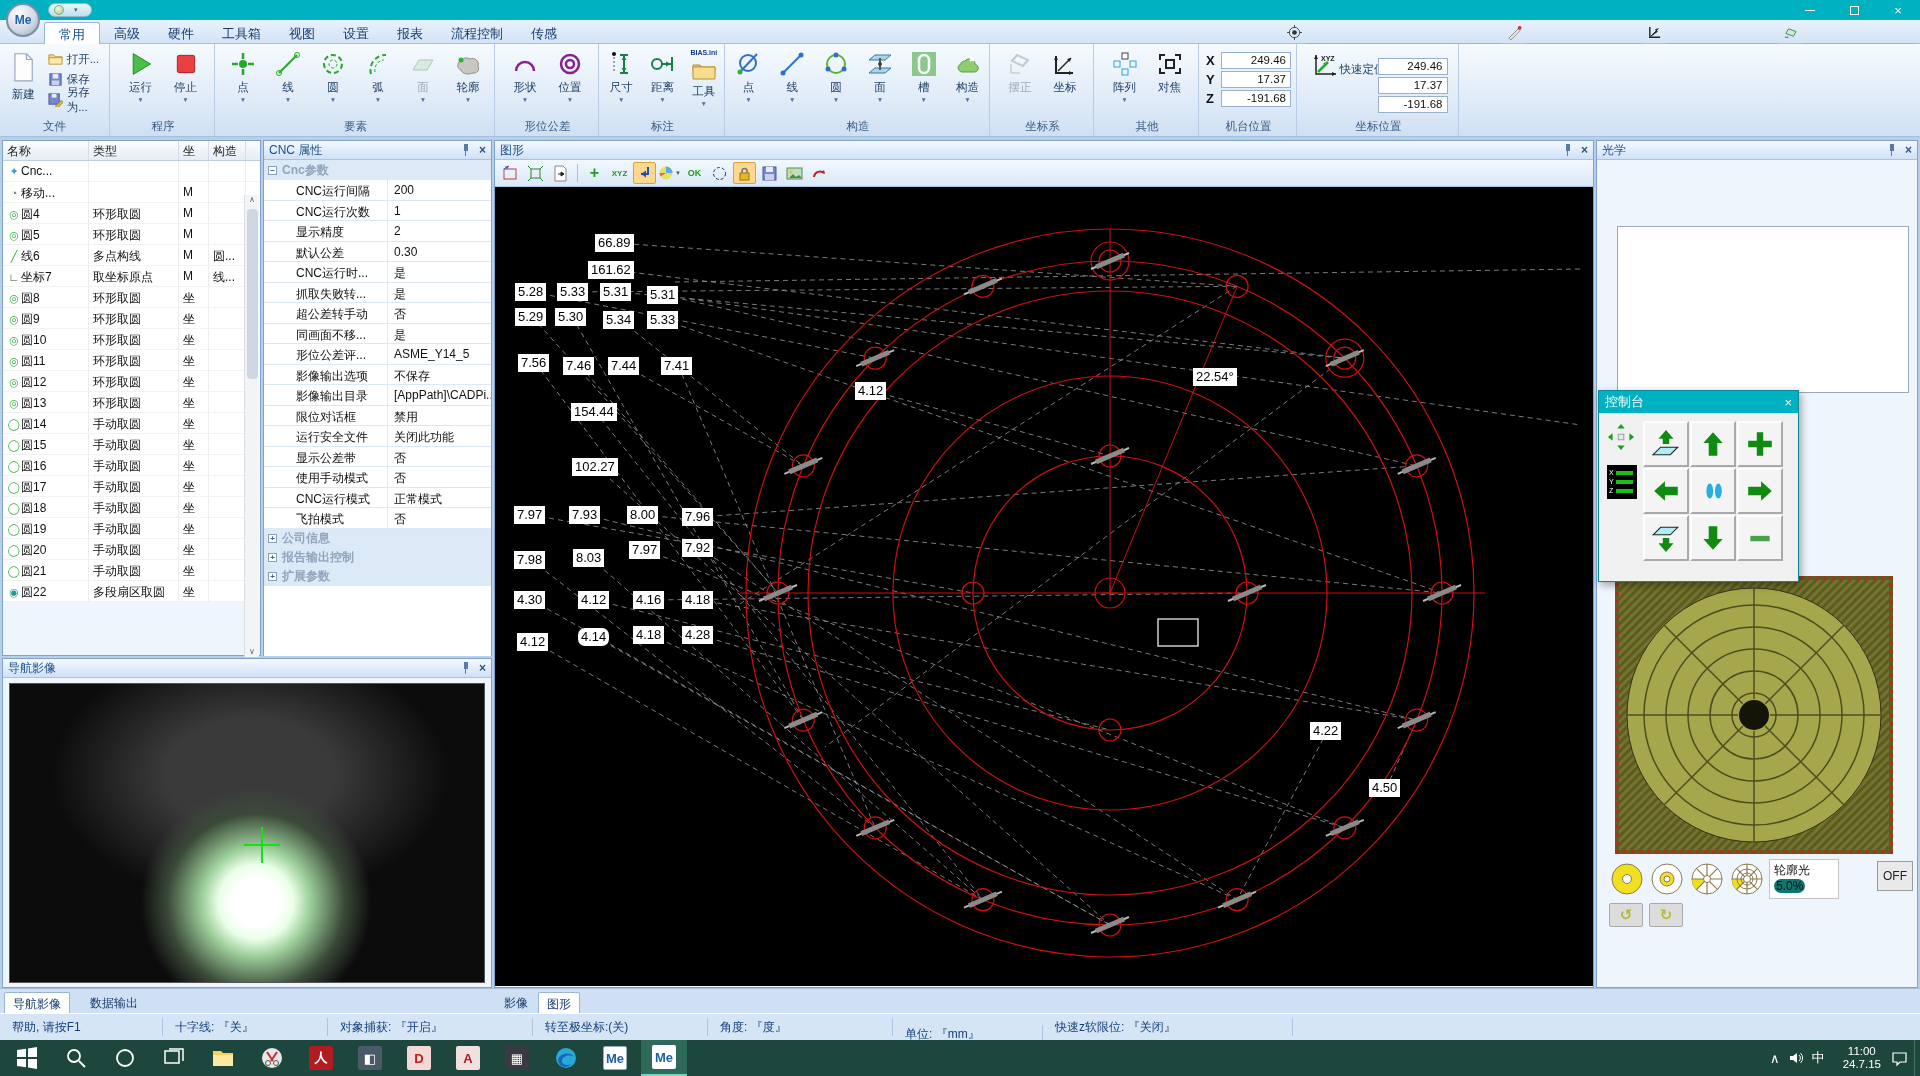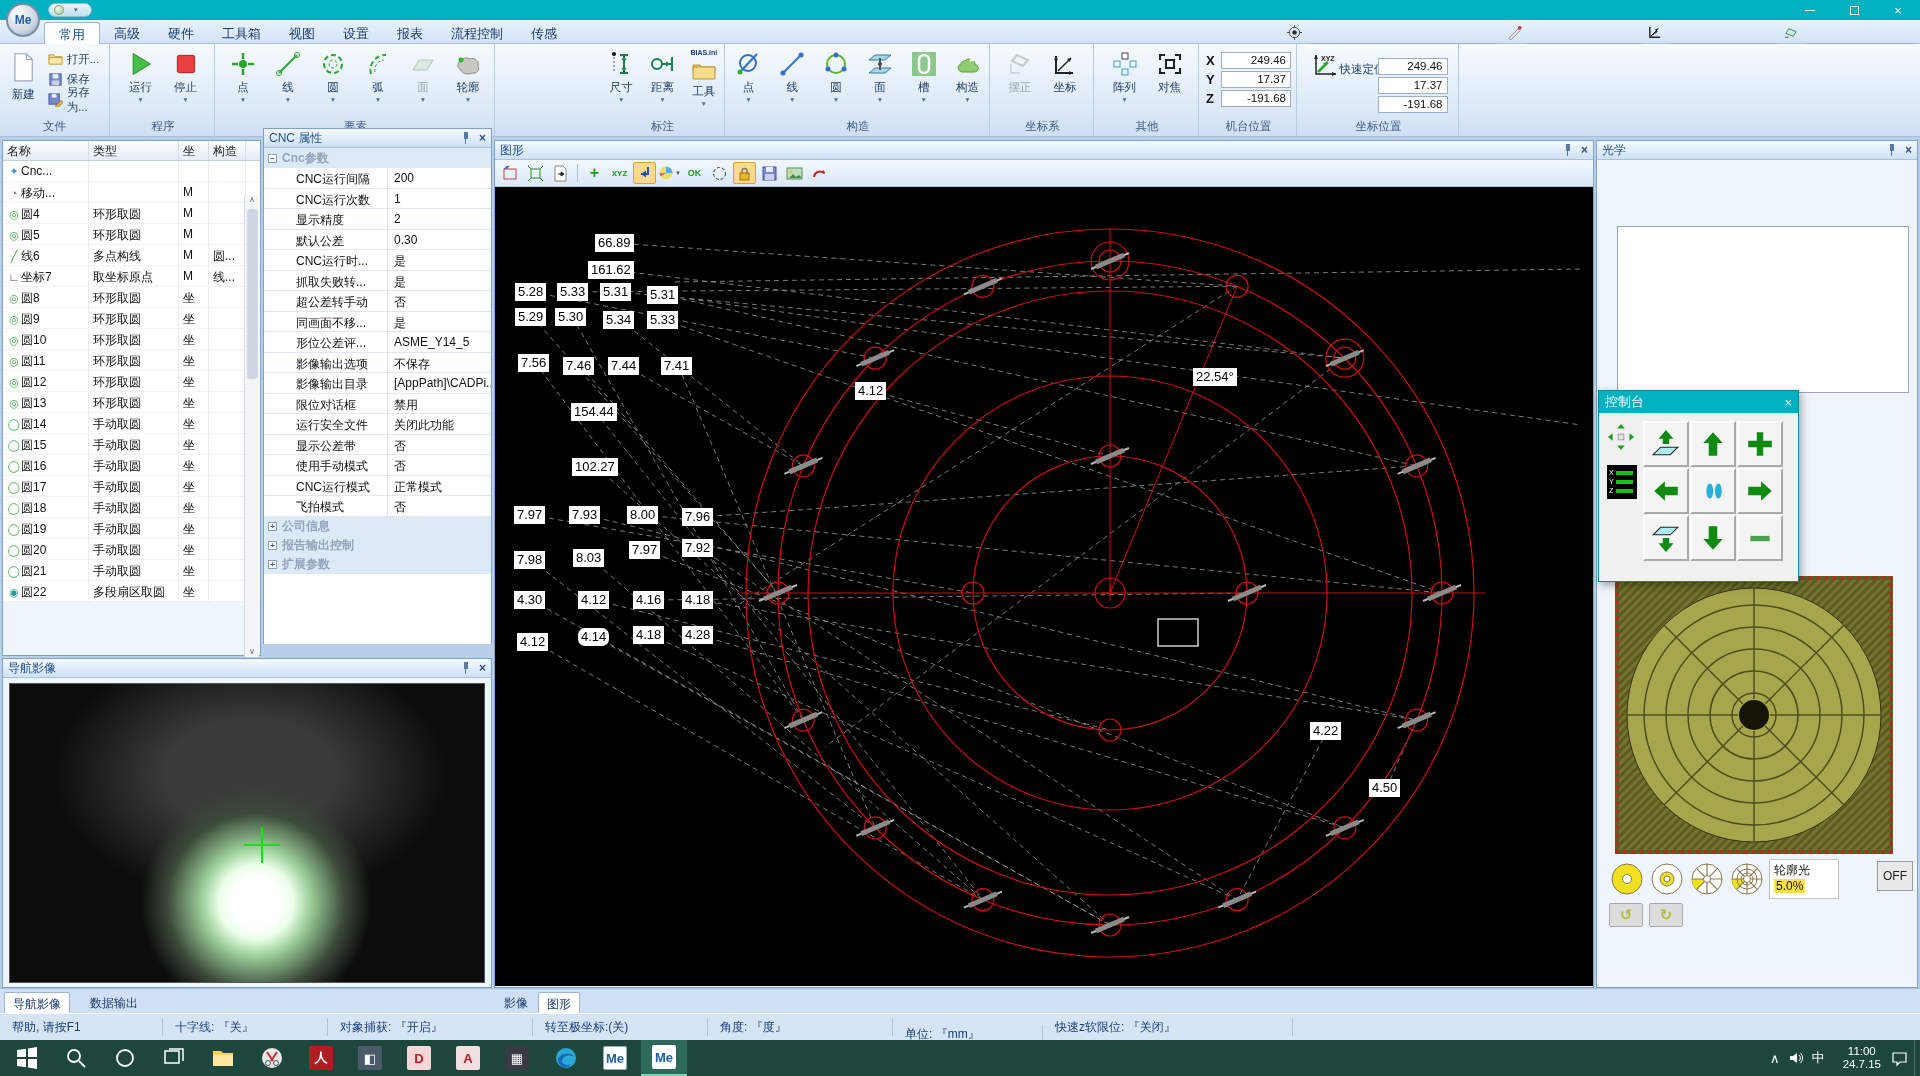--- a/index.html
+++ b/index.html
@@ -107,21 +107,21 @@
   #navhaze{position:absolute;left:40px;top:-40px;width:400px;height:260px;background:radial-gradient(ellipse,#3a3a3a 0 30%,rgba(20,20,20,0) 70%);}
   .xh{position:absolute;background:#18e018;}
   
   
   #opt-white{position:absolute;left:20px;top:85px;width:292px;height:167px;background:#fff;border:1px solid #9aa8b8;}
   #target{position:absolute;left:18px;top:435px;width:278px;height:278px;border:4px dotted #b03020;background:#5e5e24;}
   #lightrow{position:absolute;left:12px;top:718px;height:40px;display:flex;align-items:center;gap:4px;}
   .lbtn{width:36px;height:36px;display:flex;align-items:center;justify-content:center;}
   .lbtn svg{width:34px;height:34px;}
   #lightinfo{width:70px;height:40px;background:#fff;border:1px solid #c4c4c4;font-size:12px;padding:2px 4px;color:#111;}
-  #lightval{background:#fde047;display:inline-block;padding:0 2px;font-size:12px;}
+  #lightval{background:#0f766e;display:inline-block;padding:0 2px;font-size:12px;border-radius:7px;}
   #offbtn{position:absolute;left:280px;top:720px;width:36px;height:30px;background:#e9e9e9;border:1px solid #9a9a9a;font-size:12px;color:#222;display:flex;align-items:center;justify-content:center;}
   .rotbtn{position:absolute;top:762px;width:34px;height:24px;background:#dcdcdc;border:1px solid #aaa;border-radius:2px;color:#b8b83a;font-size:15px;font-weight:bold;text-align:center;line-height:22px;}
 
   
   #console{position:absolute;left:1598px;top:390px;width:201px;height:192px;background:#f0f0f0;border:1px solid #0a8a98;box-shadow:2px 3px 8px rgba(0,0,0,.35);z-index:60;}
   #console .chead{height:22px;background:#00b1c2;color:#fff;font-size:13px;display:flex;align-items:center;padding:0 6px;}
   #console .chead .sp{flex:1;}
   #console .chead .cx{color:#fff;font-size:13px;}
   #cgrid{position:absolute;left:44px;top:30px;width:144px;display:grid;grid-template-columns:repeat(3,46px);grid-auto-rows:46px;gap:1px;}
   .cbtn{background:#f4f4f4;border:2px outset #fdfdfd;display:flex;align-items:center;justify-content:center;}
@@ -354,20 +354,44 @@
               <path d="M5 10c-3 2-3 8 1 9 1 4 8 5 11 3 5 1 8-3 6-7 2-5-4-9-8-7-3-2-8-1-10 2z" fill="#c8c8c0" stroke="#909088"></path>
               <circle cx="6" cy="9" r="2.5" fill="#30b030"></circle>
             </svg>
           </span>
           <span class="rtext">轮廓</span>
           <span class="rdd">▼</span>
         </div>
       </div>
       <div class="rlabel">要素</div>
     </div>
+    <div class="rgroup" style="left: 497px; width: 102px;">
+      <div class="rbtns">
+        <div class="rbtn">
+          <span class="ricon form-tolerance">
+            <svg viewBox="0 0 26 26">
+              <path d="M4 20a9 9 0 0 1 18 0" fill="none" stroke="#8a2090" stroke-width="2.5"></path>
+            </svg>
+          </span>
+          <span class="rtext">形状</span>
+          <span class="rdd">▼</span>
+        </div>
+        <div class="rbtn">
+          <span class="ricon position-tolerance">
+            <svg viewBox="0 0 26 26">
+              <circle cx="13" cy="13" r="9" fill="none" stroke="#8a2090" stroke-width="2.5"></circle>
+              <circle cx="13" cy="13" r="4" fill="none" stroke="#8a2090" stroke-width="2.5"></circle>
+            </svg>
+          </span>
+          <span class="rtext">位置</span>
+          <span class="rdd">▼</span>
+        </div>
+      </div>
+      <div class="rlabel">形位公差</div>
+    </div>
     <div class="rgroup" style="left: 601px; width: 124px;">
       <div class="rbtns">
         <div class="rbtn">
           <span class="ricon dimension">
             <svg viewBox="0 0 26 26">
               <circle cx="6" cy="3" r="2" fill="#111"></circle>
               <path d="M6 6v16" stroke="#555" stroke-dasharray="2 2"></path>
               <path d="M16 5v16M12 4h8M12 22h8" stroke="#188048" stroke-width="2"></path>
               <path d="M16 5l-2.5 4h5zM16 21l-2.5-4h5z" fill="#188048"></path>
             </svg>
@@ -698,21 +722,21 @@
       <div class="trow">
         <div style="width: 86px;"><span class="tic" style="color: rgb(31, 154, 154);">◉</span>圆22</div>
         <div style="width: 90px;">多段扇区取圆</div>
         <div style="width: 30px;">坐</div>
         <div style="width: 37px;"></div>
       </div>
     </div>
   <div id="treescroll">∧<span class="thumb"></span><span style="position:absolute;bottom:1px;left:4px;">∨</span></div>
 </div>
 
-<div class="panel" id="propspanel" style="left:263px;top:128px;width:229px;height:516px;">
+<div class="panel" id="propspanel" style="left:263px;top:140px;width:229px;height:516px;">
   <div class="phead">
     <span>CNC 属性</span>
     <span class="sp"></span>
     <span class="pinicon"></span>
     <span class="closeicon">×</span>
   </div>
   <div id="propsbody" style="background:#fff;height:496px;">
       <div class="pgroup">
         <span class="pm">−</span>
         <span>Cnc参数</span>

